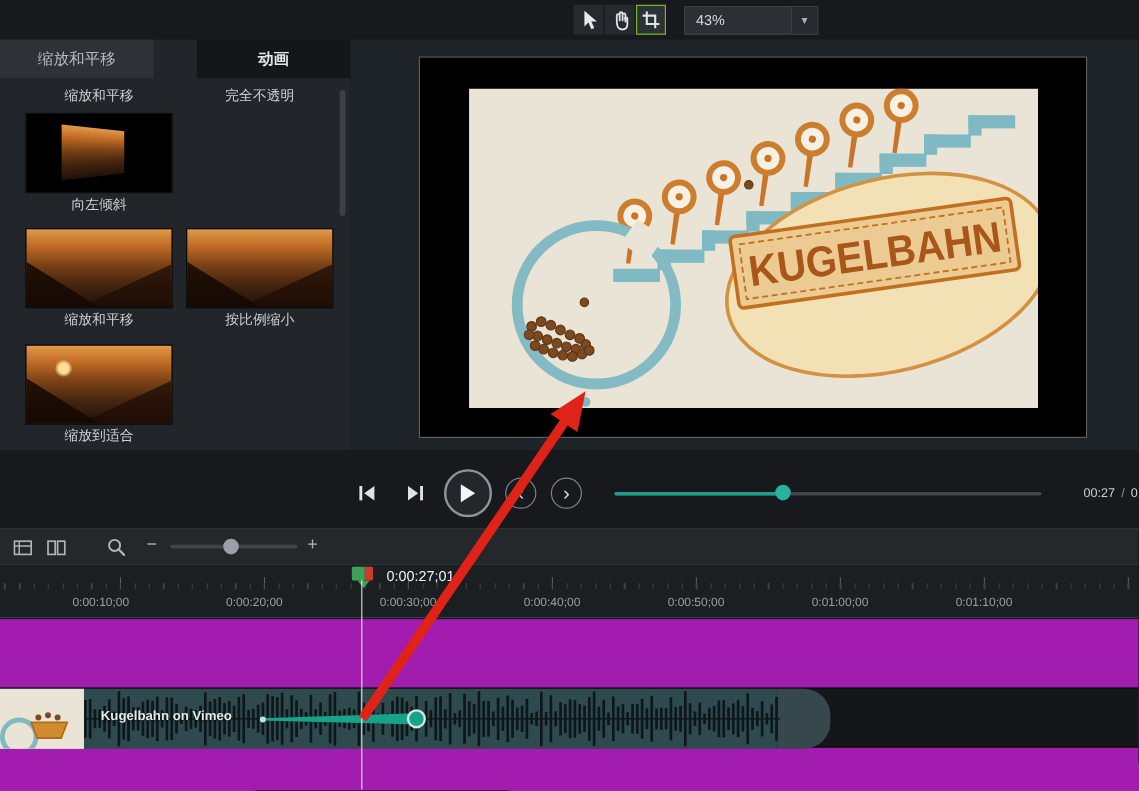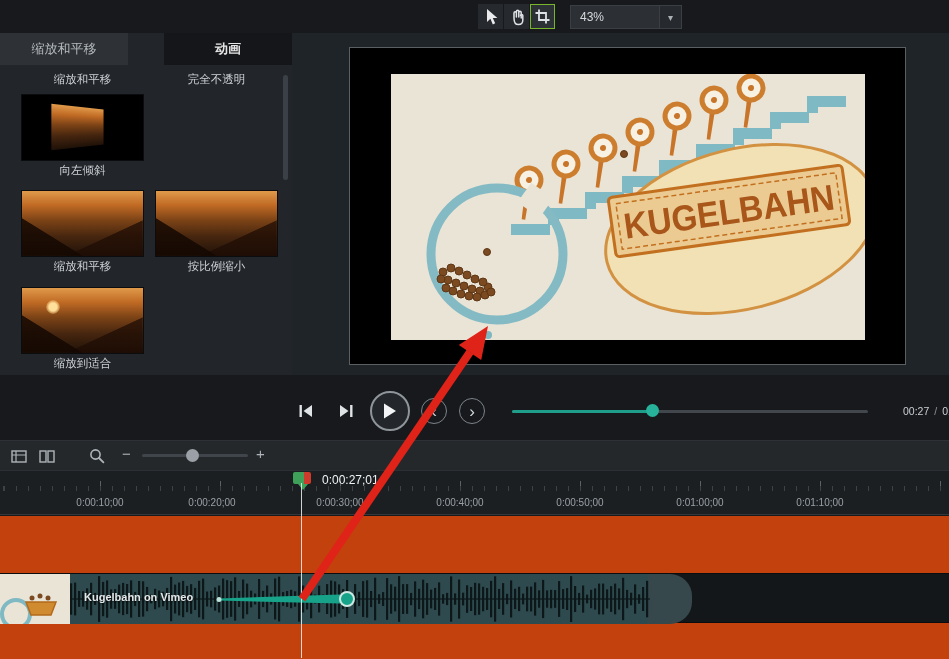--- a/index.html
+++ b/index.html
@@ -81,21 +81,21 @@
      background:repeating-linear-gradient(90deg,#3c4247 0 1px,transparent 1px 12px); background-position:4px 0; }
   .tick-label { position:absolute; top:26px; transform:translateX(-50%); font-size:10px; color:#9aa0a6; white-space:nowrap; }
   .ph-head { position:absolute; left:293px; top:1px; height:12px; display:flex; border-radius:2px; overflow:hidden; cursor:ew-resize; }
   .ph-green { width:11px; background:#3fa05a; }
   .ph-red { width:7px; background:#cc3b2b; }
   .ph-stem { position:absolute; left:298px; top:13px; width:0; height:0;
              border-left:5px solid transparent; border-right:5px solid transparent; border-top:6px solid #3fa05a; }
   .ph-label { position:absolute; left:322px; top:2px; font-size:12px; color:#f0f2f4; white-space:nowrap; }
 
   
-  .tracks { position:absolute; left:0; top:516px; width:100%; height:143px; background:#c2410c; }
+  .tracks { position:absolute; left:0; top:516px; width:100%; height:143px; background:#a21caf; }
   .lane { position:absolute; left:0; top:57px; width:100%; height:50px; background:#14171a;
           border-top:1px solid #0a0c0d; border-bottom:1px solid #0a0c0d; }
   .clip-endcap { position:absolute; left:648px; top:0; width:44px; height:50px; background:#37484c; border-radius:0 22px 22px 0; }
   .clip { position:absolute; left:0; top:0; width:648px; height:50px; background:#2e4a4e; cursor:pointer; }
   .clip-thumb { position:absolute; left:0; top:0; width:70px; height:50px; background:#e9e4d6; overflow:hidden; }
   .clip-wave { position:absolute; left:70px; top:0; }
   .clip-label { position:absolute; left:84px; top:17px; font-size:11px; font-weight:bold; color:#e6e9ea;
                 text-shadow:0 1px 2px rgba(0,0,0,.65); white-space:nowrap; }
   .anim-arrow { position:absolute; left:214px; top:0; }
   .playhead-line { position:absolute; left:301px; top:483px; width:1px; height:175px; background:rgba(236,241,244,.85); z-index:20; }
@@ -308,21 +308,21 @@
     <div class="tz-glyph" style="left:122px;">−</div>
     <div class="tz-track"></div>
     <div class="tz-knob"></div>
     <div class="tz-glyph" style="left:256px;">+</div>
   </div>
 
   <div class="ruler">
     <div class="major-ticks"></div>
     <div class="minor-ticks"></div>
 
-    <span class="tick-label" style="left:100px;">0:00:10;00</span>
+    <span class="tick-label" style="left:84px;">0:00:10;00</span>
     <span class="tick-label" style="left:212px;">0:00:20;00</span>
     <span class="tick-label" style="left:340px;">0:00:30;00</span>
     <span class="tick-label" style="left:460px;">0:00:40;00</span>
     <span class="tick-label" style="left:580px;">0:00:50;00</span>
     <span class="tick-label" style="left:700px;">0:01:00;00</span>
     <span class="tick-label" style="left:820px;">0:01:10;00</span>
     <div class="ph-head">
       <div class="ph-green"></div>
       <div class="ph-red"></div>
     </div>

